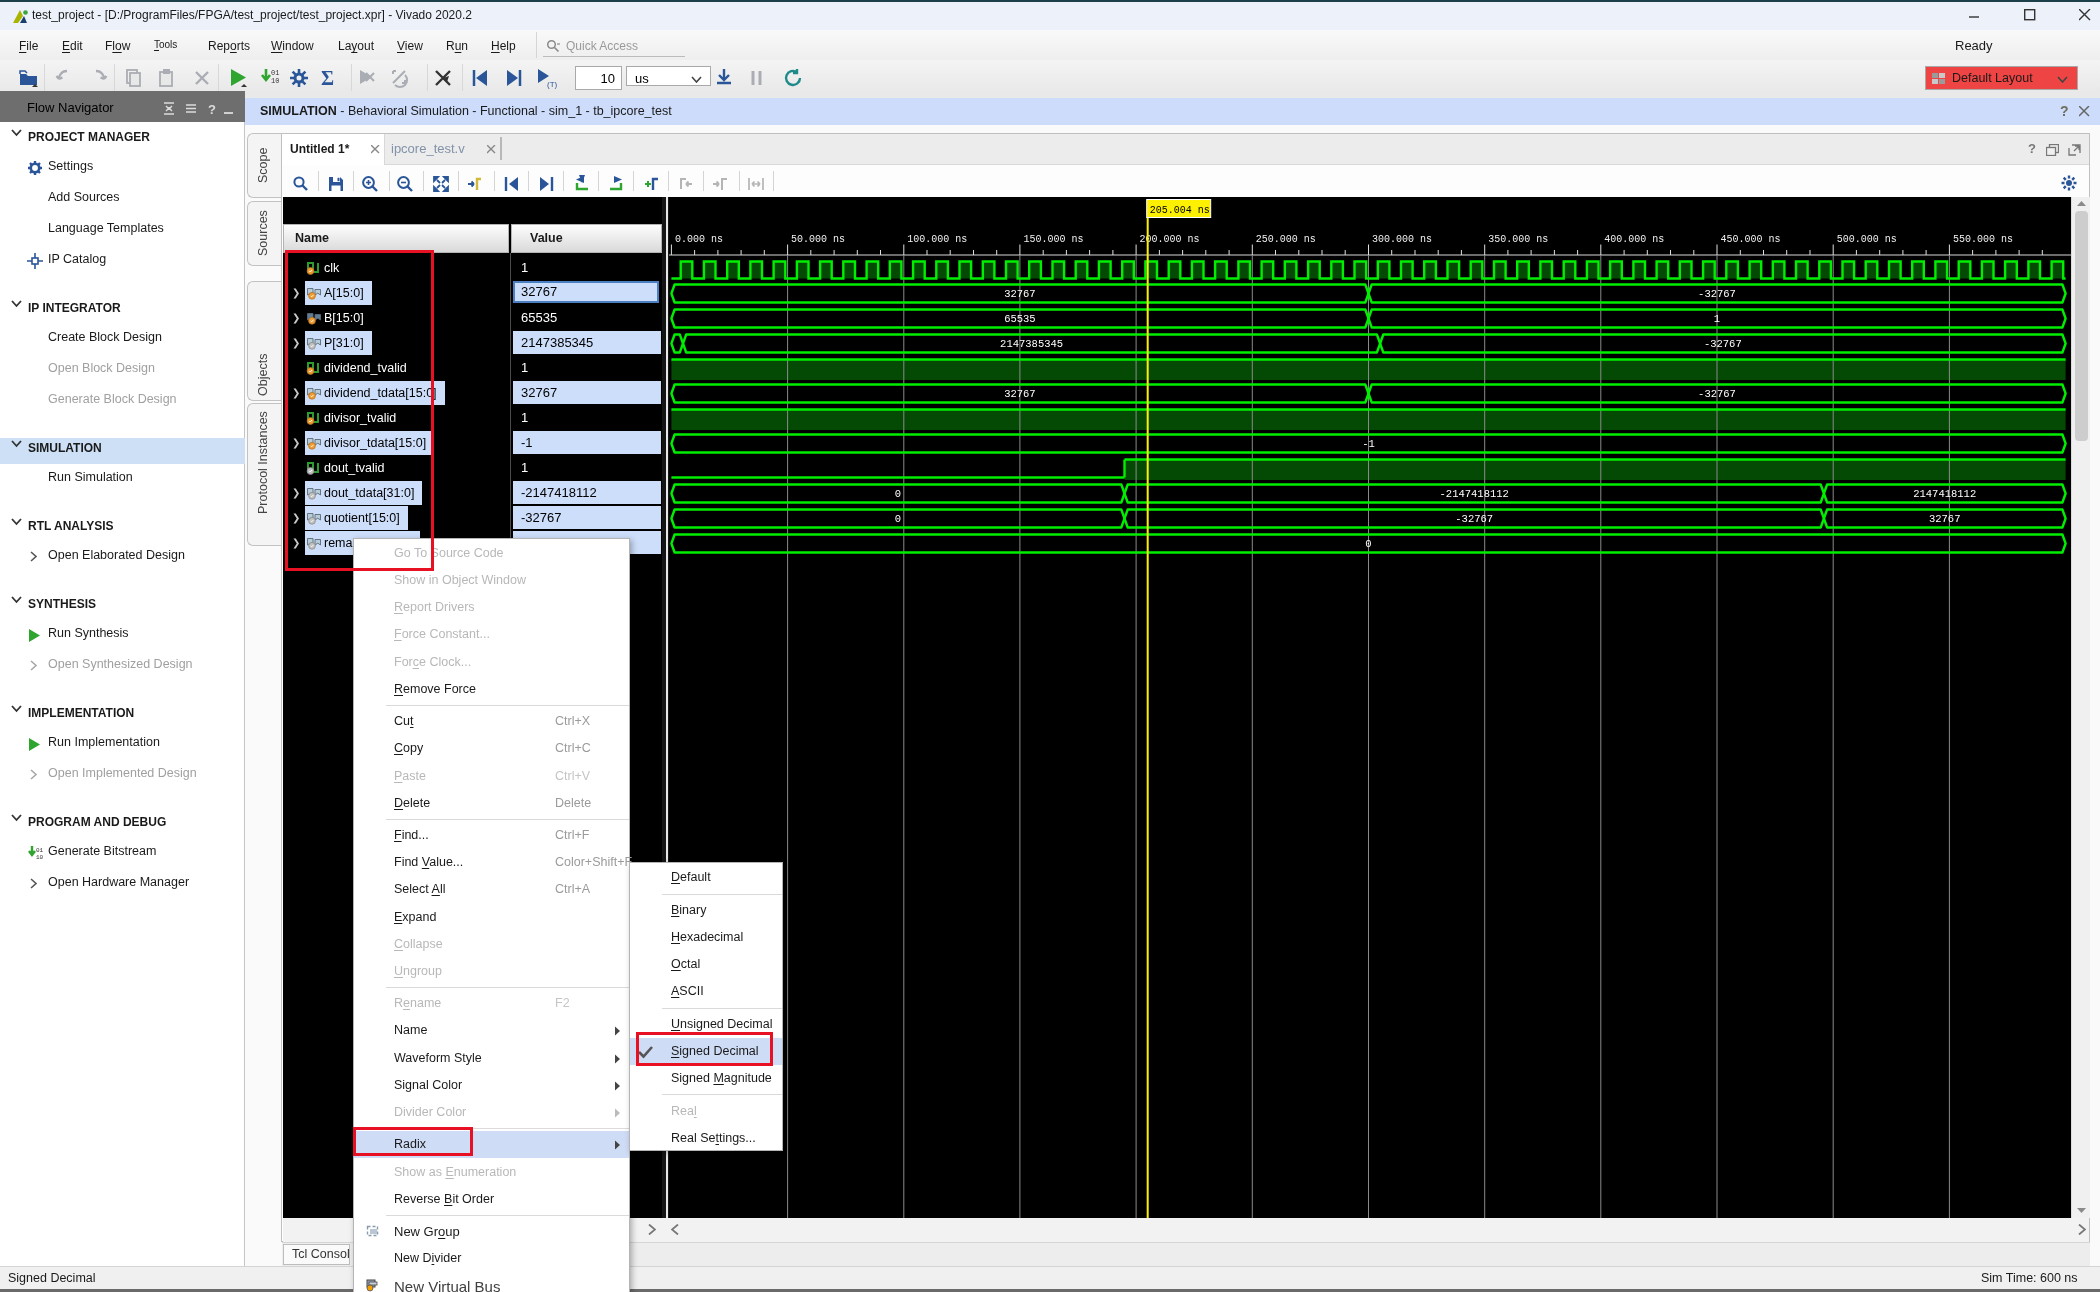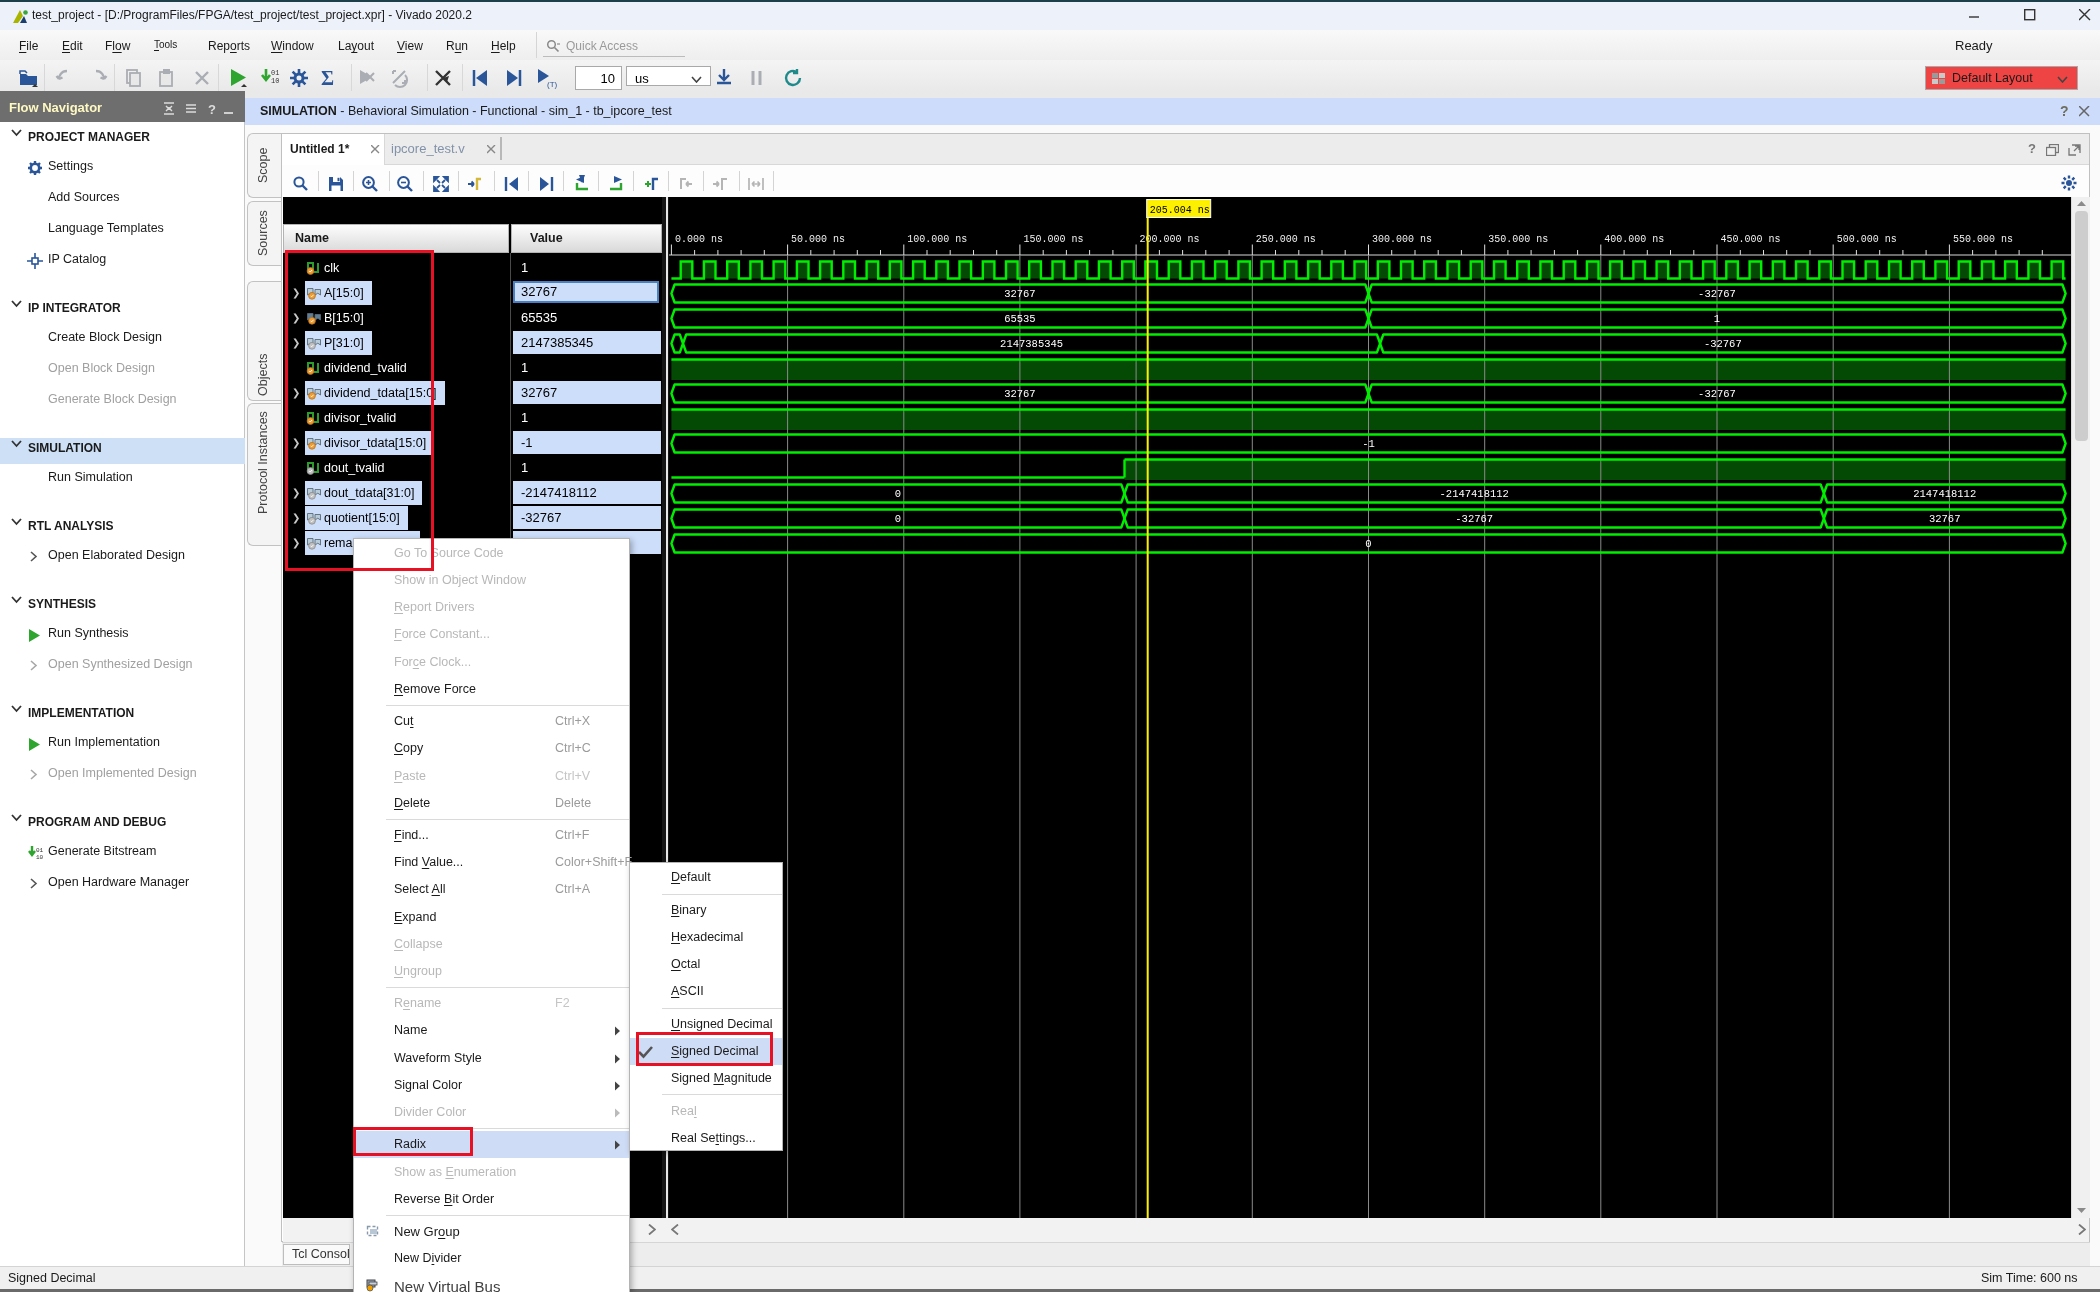--- a/index.html
+++ b/index.html
@@ -132,21 +132,21 @@
         <rect x="0" y="6" width="6" height="5" fill="#c9c9c9"></rect>
         <rect x="7" y="6" width="6" height="5" fill="#9a9a9a"></rect>
       </svg>
       <span style="position:absolute;left:26px;top:4px;font-size:12.5px;color:#1a1a1a">Default Layout</span>
       <svg width="11" height="7" style="position:absolute;right:9px;top:9px">
         <path d="M1,1 L5.5,6 L10,1" stroke="#444" stroke-width="1.6" fill="none"></path>
       </svg>
     </div>
     <div style="position:absolute;left:0;top:91px;width:245px;height:1175px;background:#fff;border-right:1px solid #c5c5c5">
       <div style="position:absolute;left:0;top:0;width:245px;height:31px;background:#6e6e6e">
-        <span style="position:absolute;left:9px;top:9px;color:#fef9c3;font-weight:bold;font-size:13px">Flow Navigator</span>
+        <span style="position:absolute;left:27px;top:9px;color:#000000;font-weight:normal;font-size:13px">Flow Navigator</span>
         <svg width="80" height="16" style="position:absolute;right:5px;top:10px">
           <path d="M4,2 h10 M4,13 h10 M6,5 l3,3 l3,-3 M6,10 l3,-3 l3,3" stroke="#dcdcdc" stroke-width="1.4" fill="none"></path>
           <path d="M26,4 h10 M26,7.5 h10 M26,11 h10" stroke="#dcdcdc" stroke-width="1.4"></path>
           <text x="48" y="13" fill="#dcdcdc" font-size="13" font-weight="bold" font-family="Liberation Sans">?</text>
           <path d="M64,12 h9" stroke="#dcdcdc" stroke-width="1.8"></path>
         </svg>
       </div>
       <svg width="11" height="8" style="position:absolute;left:11px;top:38px">
         <path d="M1,1 L5.5,6 L10,1" stroke="#333" stroke-width="1.8" fill="none"></path>
       </svg>

